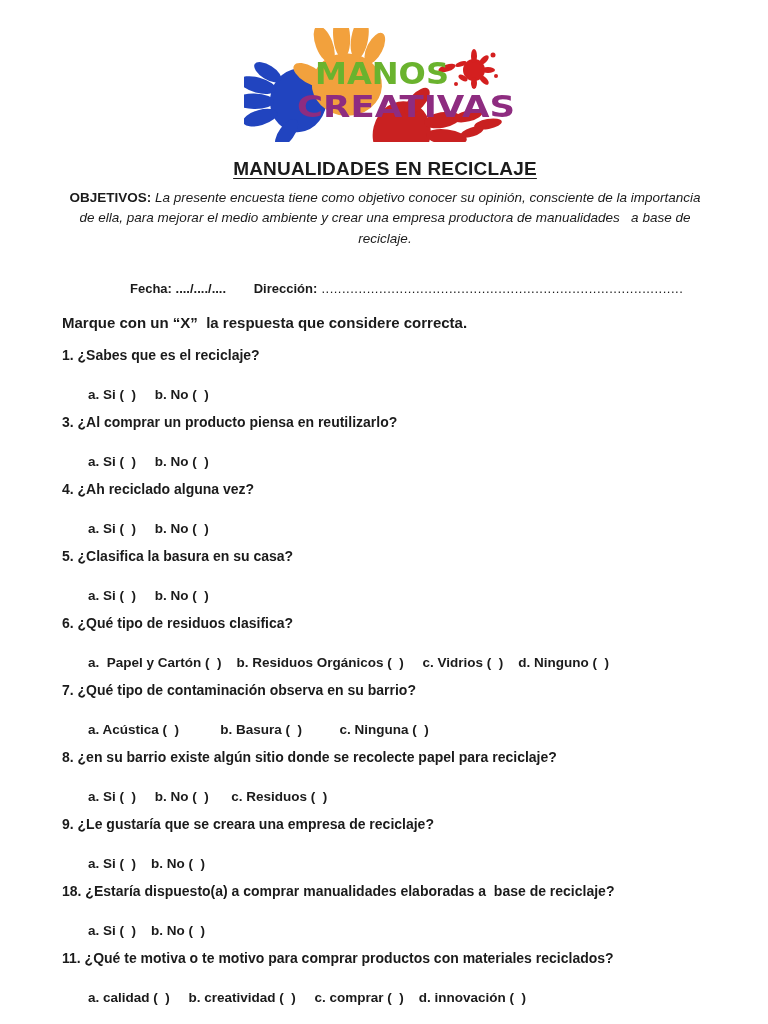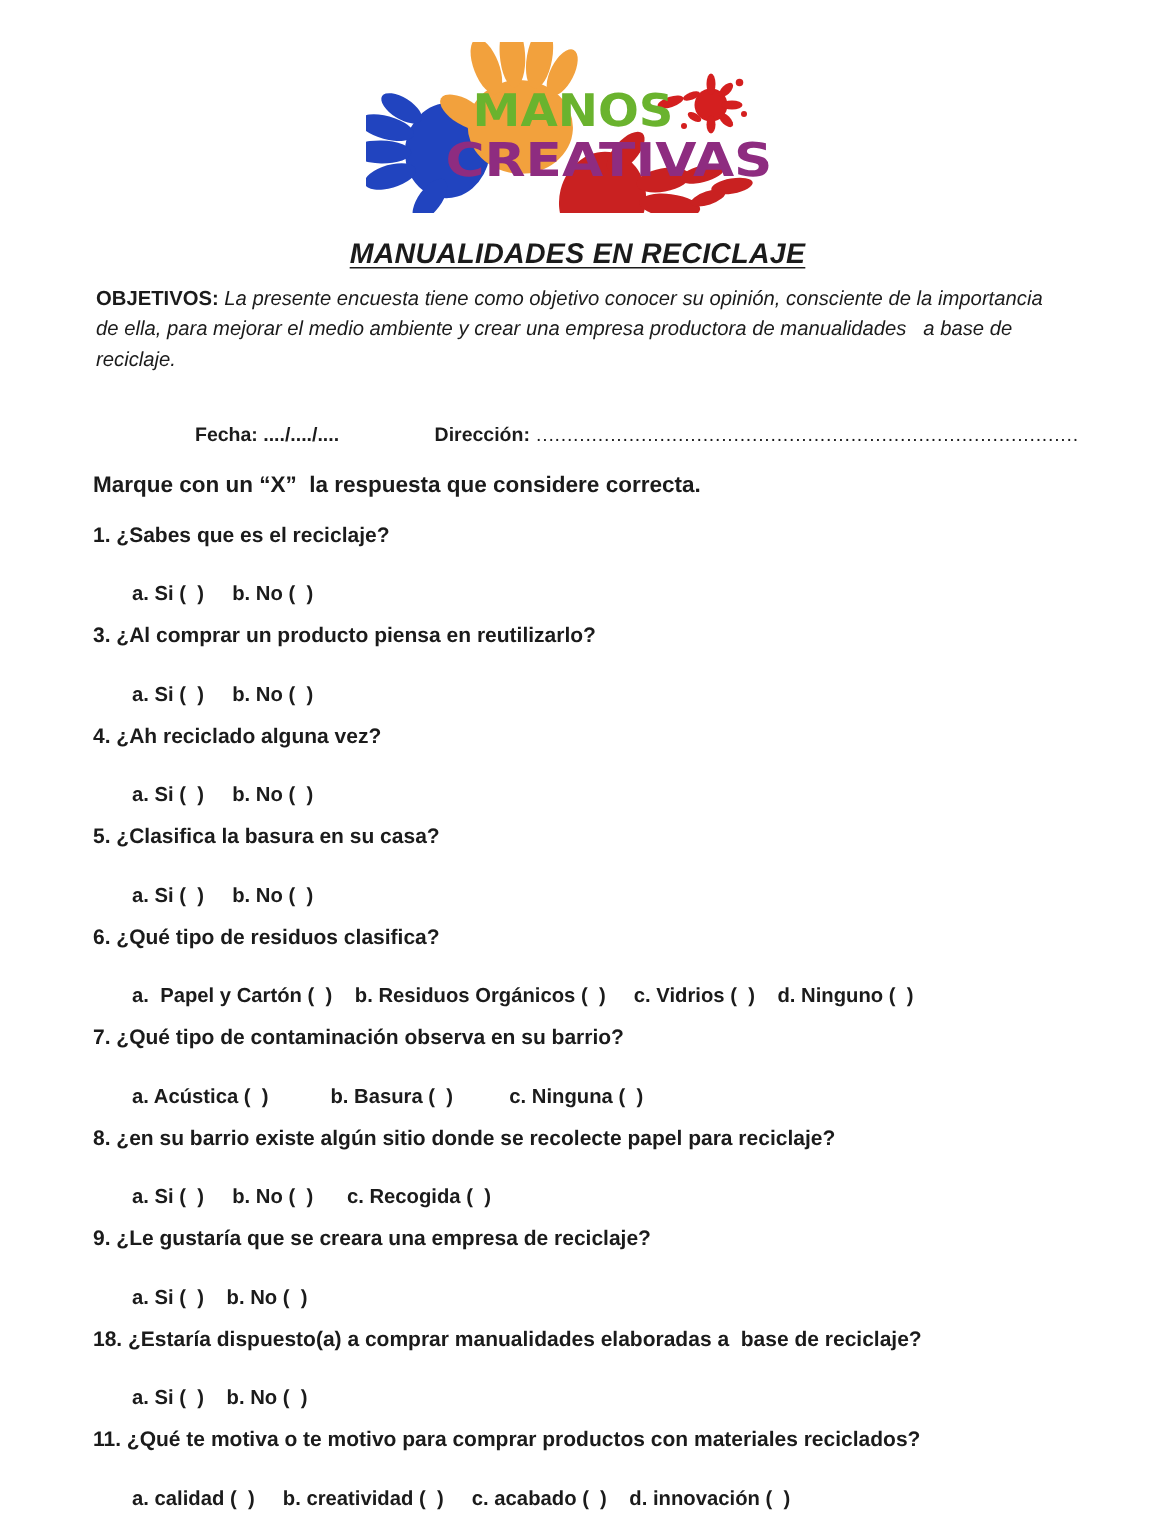--- a/index.html
+++ b/index.html
@@ -30,39 +30,38 @@
     paint-order: stroke fill;
   }
   .doc-title {
     text-align: center;
     font-size: 19px;
     font-weight: bold;
     letter-spacing: 0.2px;
     text-decoration: underline;
     text-underline-offset: 3px;
     margin: 12px 0 6px 0;
-    font-style: italic;
   }
   .objectives {
-    text-align: left;
+    text-align: center;
     font-size: 13.5px;
     line-height: 1.5;
     margin: 8px 2px 0 2px;
     white-space: pre-wrap;
   }
   .objectives .obj-label { font-weight: bold; font-style: normal; }
   .objectives .obj-text  { font-style: italic; }
   .meta-line {
     margin: 32px 0 0 68px;
     font-size: 13px;
     font-weight: bold;
     white-space: nowrap;
   }
   .meta-line .field-value { white-space: pre; }
-  .direccion-field { margin-left: 60px; }
+  .direccion-field { margin-left: 24px; }
   .direccion-field .dots {
     font-weight: normal;
     letter-spacing: 0.5px;
   }
   .instruction {
     font-size: 15px;
     font-weight: bold;
     margin: 18px 0 16px 0;
     white-space: pre-wrap;
   }
@@ -179,40 +178,40 @@
   <div class="question">
     <div class="q-text">7. ¿Qué tipo de contaminación observa en su barrio?</div>
     <div class="q-options">
           <div class="q-line">a. Acústica (  )           b. Basura (  )          c. Ninguna (  )</div>
         </div>
   </div>
 
   <div class="question">
     <div class="q-text">8. ¿en su barrio existe algún sitio donde se recolecte papel para reciclaje?</div>
     <div class="q-options">
-          <div class="q-line">a. Si (  )     b. No (  )      c. Recogida (  )</div>
+          <div class="q-line">a. Si (  )     b. No (  )      c. Residuos (  )</div>
         </div>
   </div>
 
   <div class="question">
     <div class="q-text">9. ¿Le gustaría que se creara una empresa de reciclaje?</div>
     <div class="q-options">
           <div class="q-line">a. Si (  )    b. No (  )</div>
         </div>
   </div>
 
   <div class="question">
     <div class="q-text">18. ¿Estaría dispuesto(a) a comprar manualidades elaboradas a  base de reciclaje?</div>
     <div class="q-options">
           <div class="q-line">a. Si (  )    b. No (  )</div>
         </div>
   </div>
 
   <div class="question">
     <div class="q-text">11. ¿Qué te motiva o te motivo para comprar productos con materiales reciclados?</div>
     <div class="q-options">
-          <div class="q-line">a. calidad (  )     b. creatividad (  )     c. acabado (  )    d. innovación (  )</div>
+          <div class="q-line">a. calidad (  )     b. creatividad (  )     c. comprar (  )    d. innovación (  )</div>
           <div class="q-line">e. precio (  )      f. originalidad (  )     g. moda (  )      h. otros (  )</div>
         </div>
   </div>
 </div>
 
 </div>
 
 </body></html>

